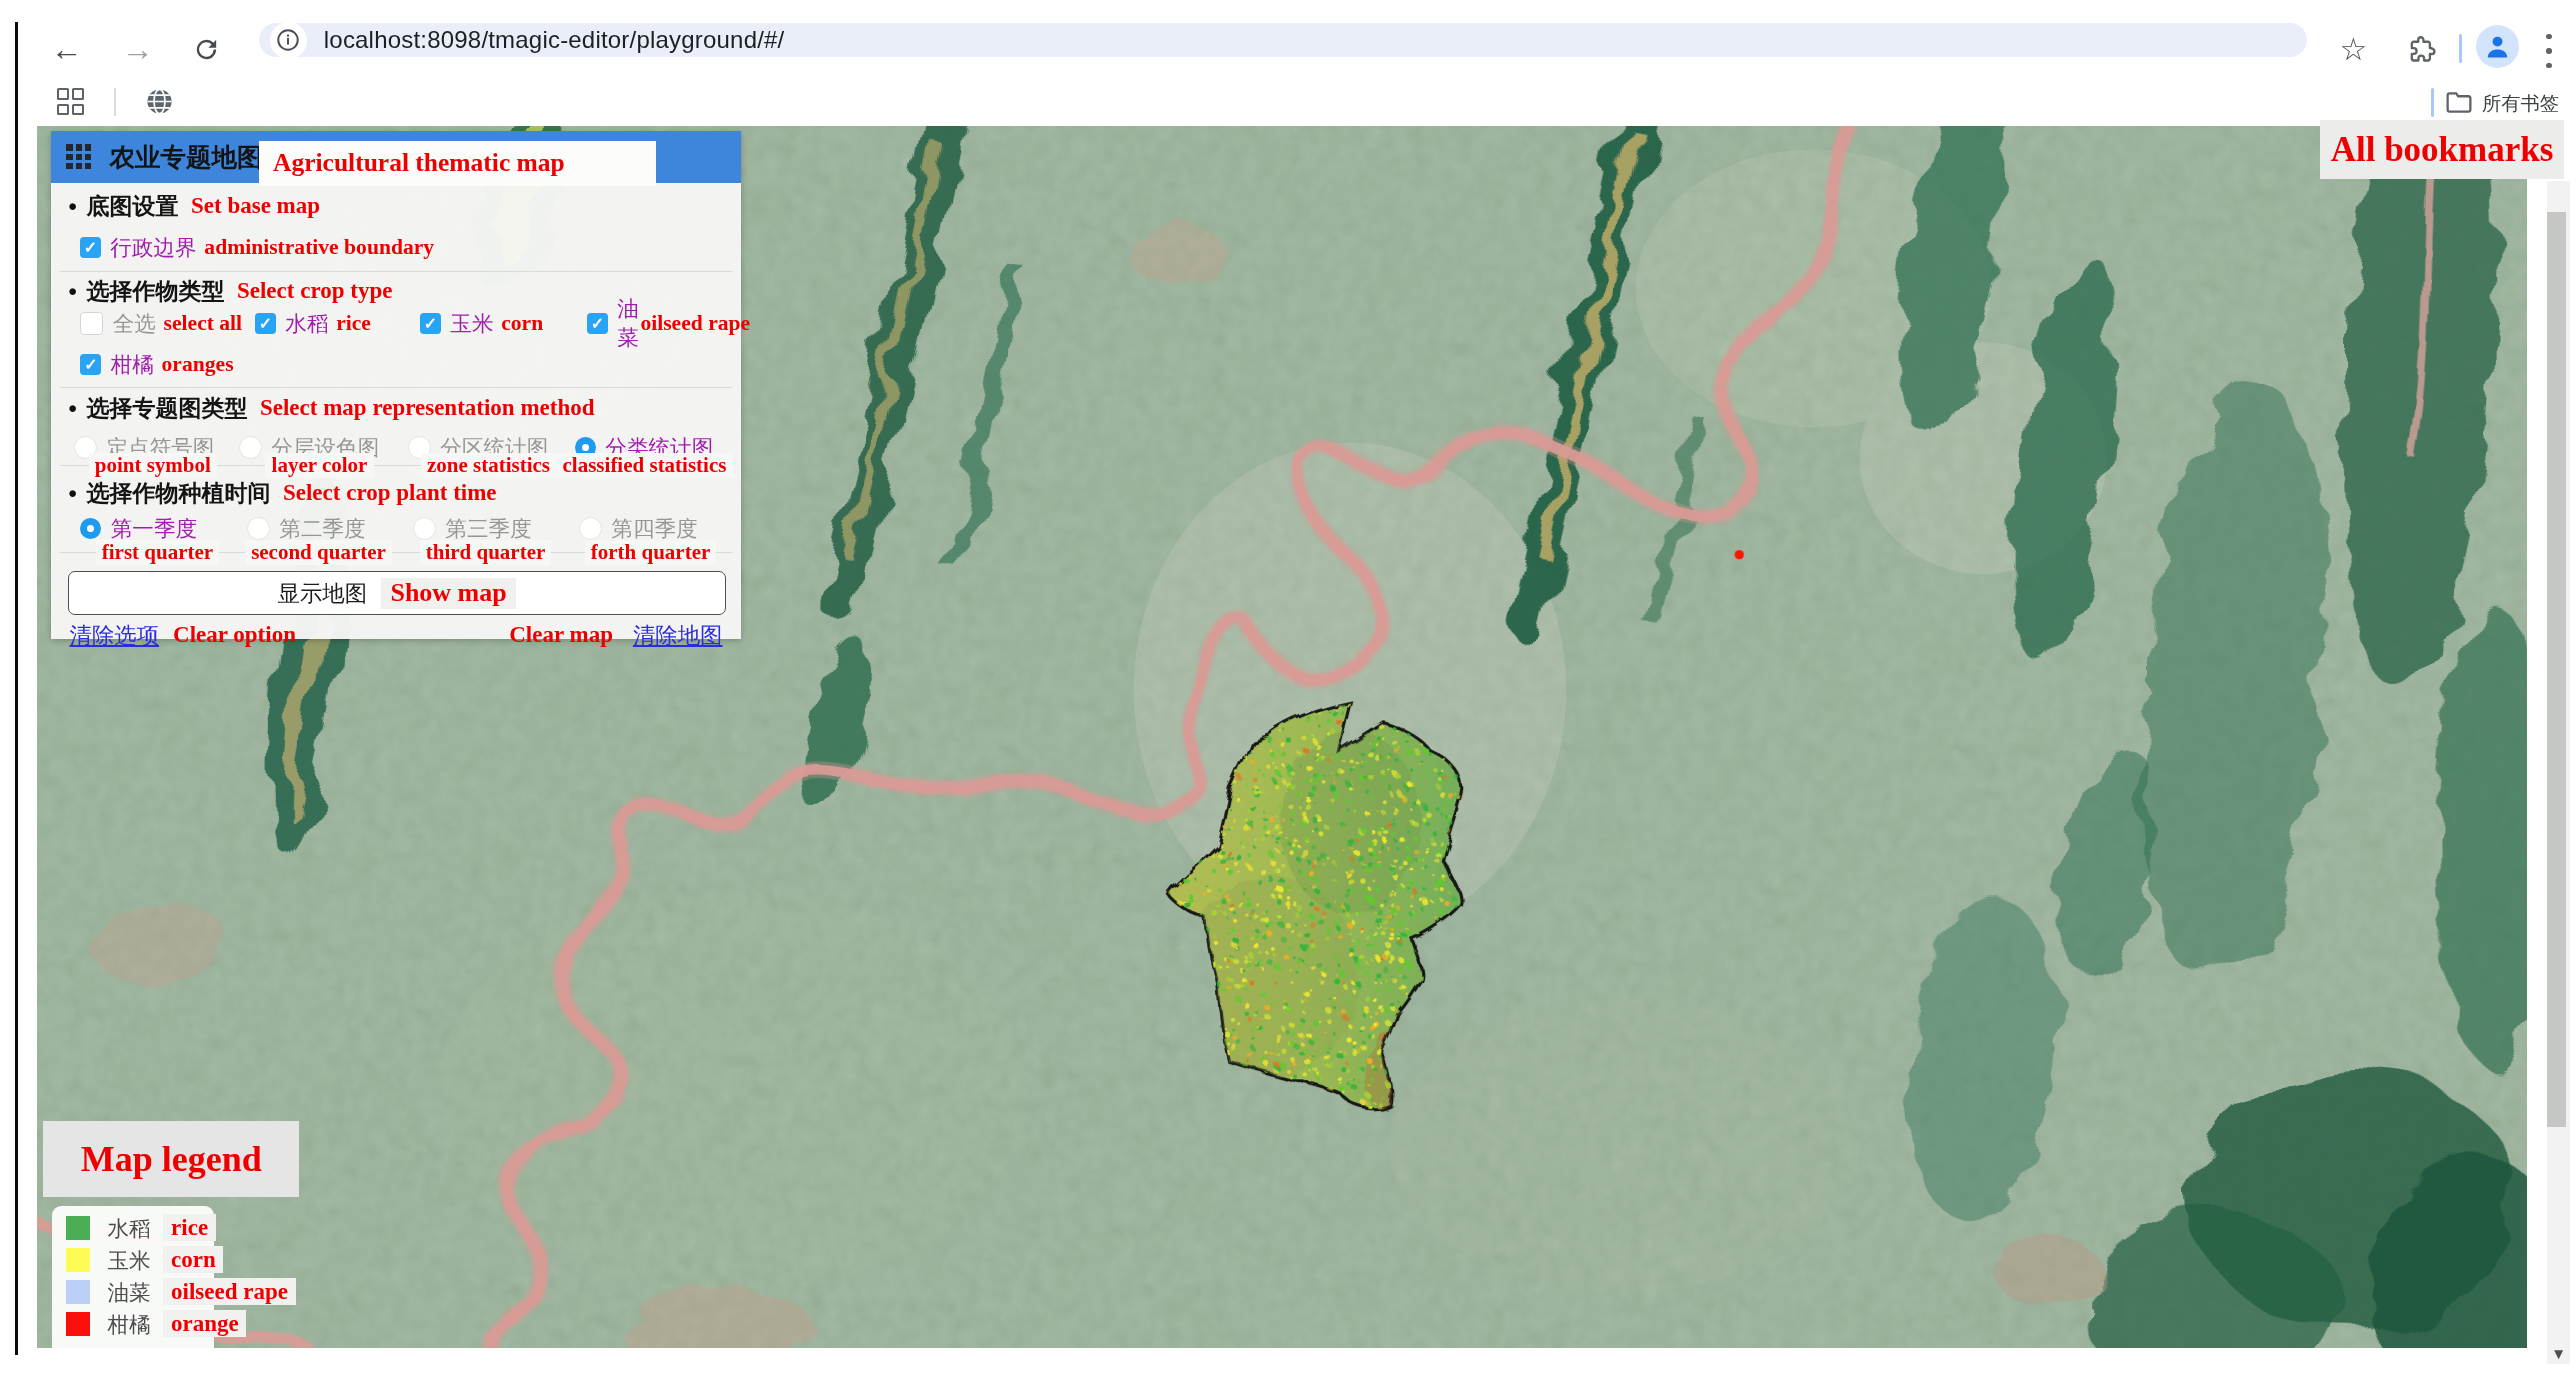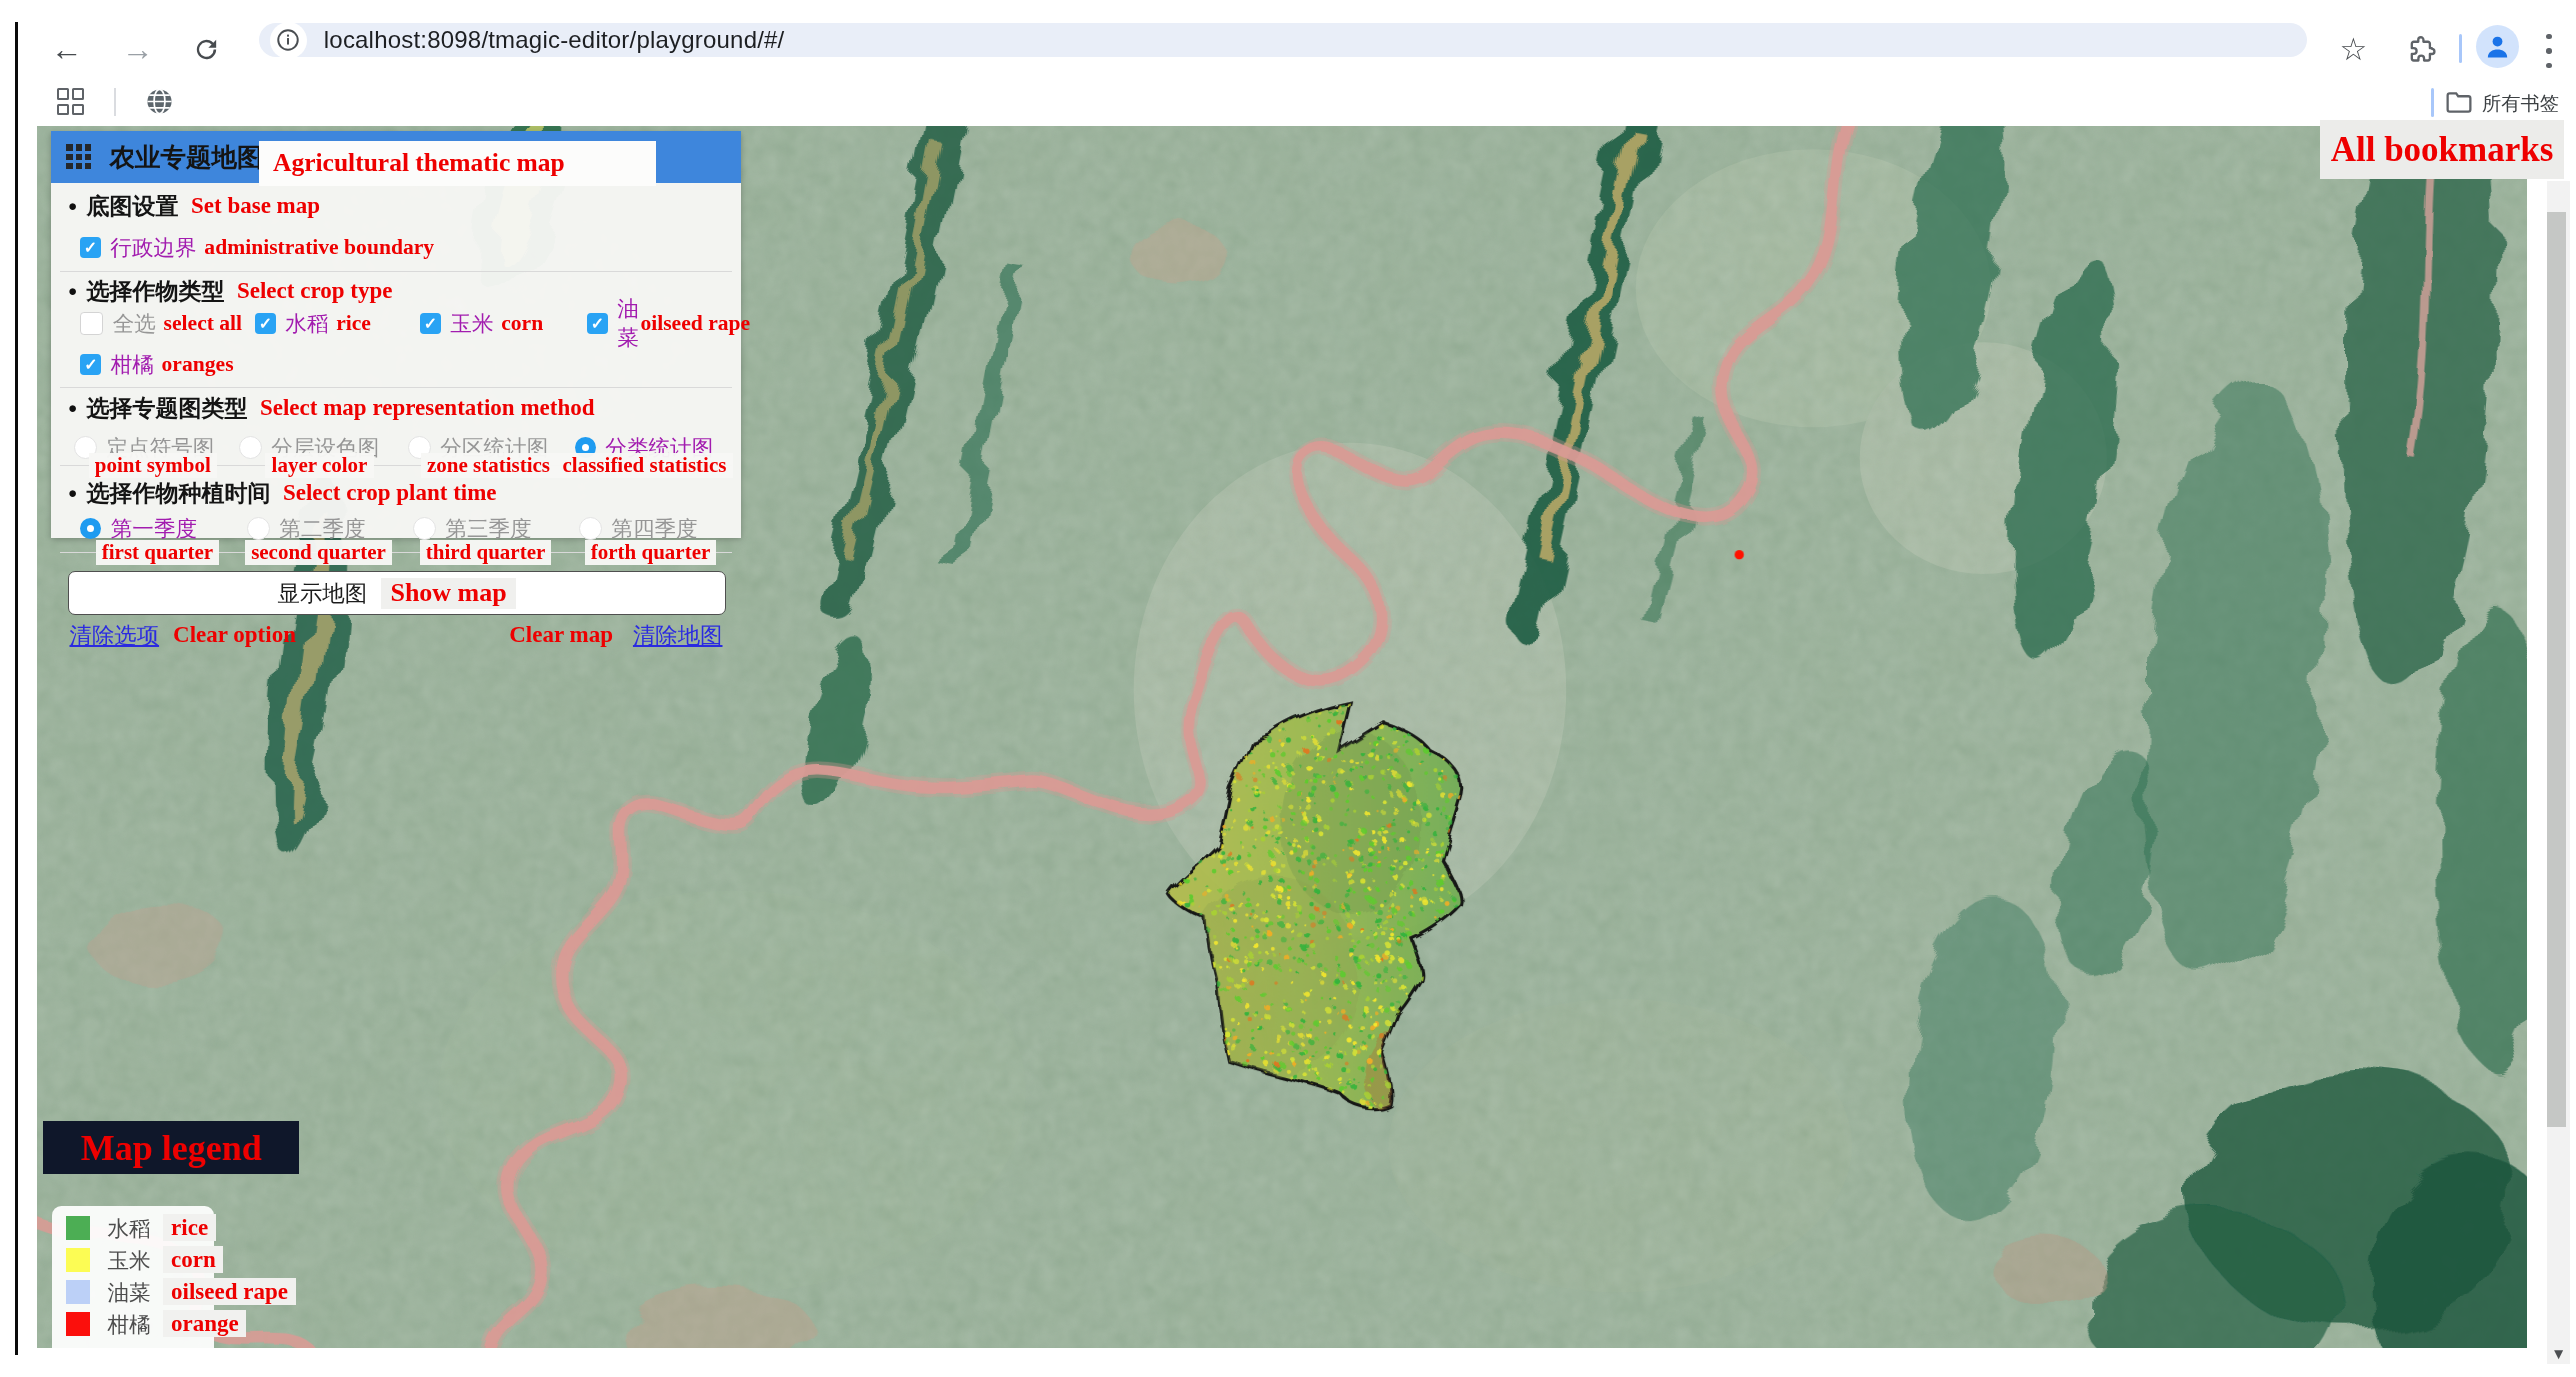--- a/index.html
+++ b/index.html
@@ -36,25 +36,25 @@
   .mapwrap svg{position:absolute;left:0;top:0}
 
   
   .sb-track{position:absolute;left:2547px;top:181px;width:23px;height:1183px;background:#f2f2f2}
   .sb-thumb{position:absolute;left:3;width:18.5px;top:31px;height:915px;background:#c5c7c5}
   .sb-arrow{position:absolute;left:0;bottom:1.5px;width:23px;text-align:center;font-size:15.4px;color:#4c4f52}
 
   
   .allbm{position:absolute;left:2320px;top:120px;width:244px;height:59px;background:#ececea;
          display:flex;align-items:center;justify-content:center;font-size:35px}
-  .maplegend-title{position:absolute;left:6.2px;top:995px;width:256px;height:53px;background:#0f172a;
+  .maplegend-title{position:absolute;left:6.2px;top:995px;width:256px;height:76px;background:#e5e5e5;
          display:flex;align-items:center;justify-content:center;font-size:36px}
 
   
-  .panel{position:absolute;left:14px;top:5.4px;width:690px;height:407px;background:rgba(247,247,245,.96);
+  .panel{position:absolute;left:14px;top:5.4px;width:690px;height:508px;background:rgba(247,247,245,.96);
          box-shadow:0 1.5px 6.2px rgba(0,0,0,.25)}
   .phead{position:absolute;left:0;top:0;width:100%;height:52px;background:#3e86dc;display:flex;align-items:center}
   .pgrid{width:26px;height:26px;margin-left:15.4px;display:grid;grid-template-columns:6.2px 6.2px 6.2px;grid-template-rows:6.2px 6.2px 6.2px;gap:3.1px}
   .pgrid i{background:#24272b}
   .ptitle{margin-left:17px;font-size:25.5px;font-weight:700;color:#141414}
   .ptitle-en{position:absolute;left:208px;top:9.3px;width:383px;height:45px;background:#fcfcfb;
              display:flex;align-items:center;padding-left:14px;font-size:25.5px}
   .row{position:absolute;left:17px;right:12.4px;height:34px;display:flex;align-items:center}
   .bullet{font-size:15.4px;color:#101010;margin-right:9.3px}
   .h-zh{font-size:23px;font-weight:700;color:#141414}

